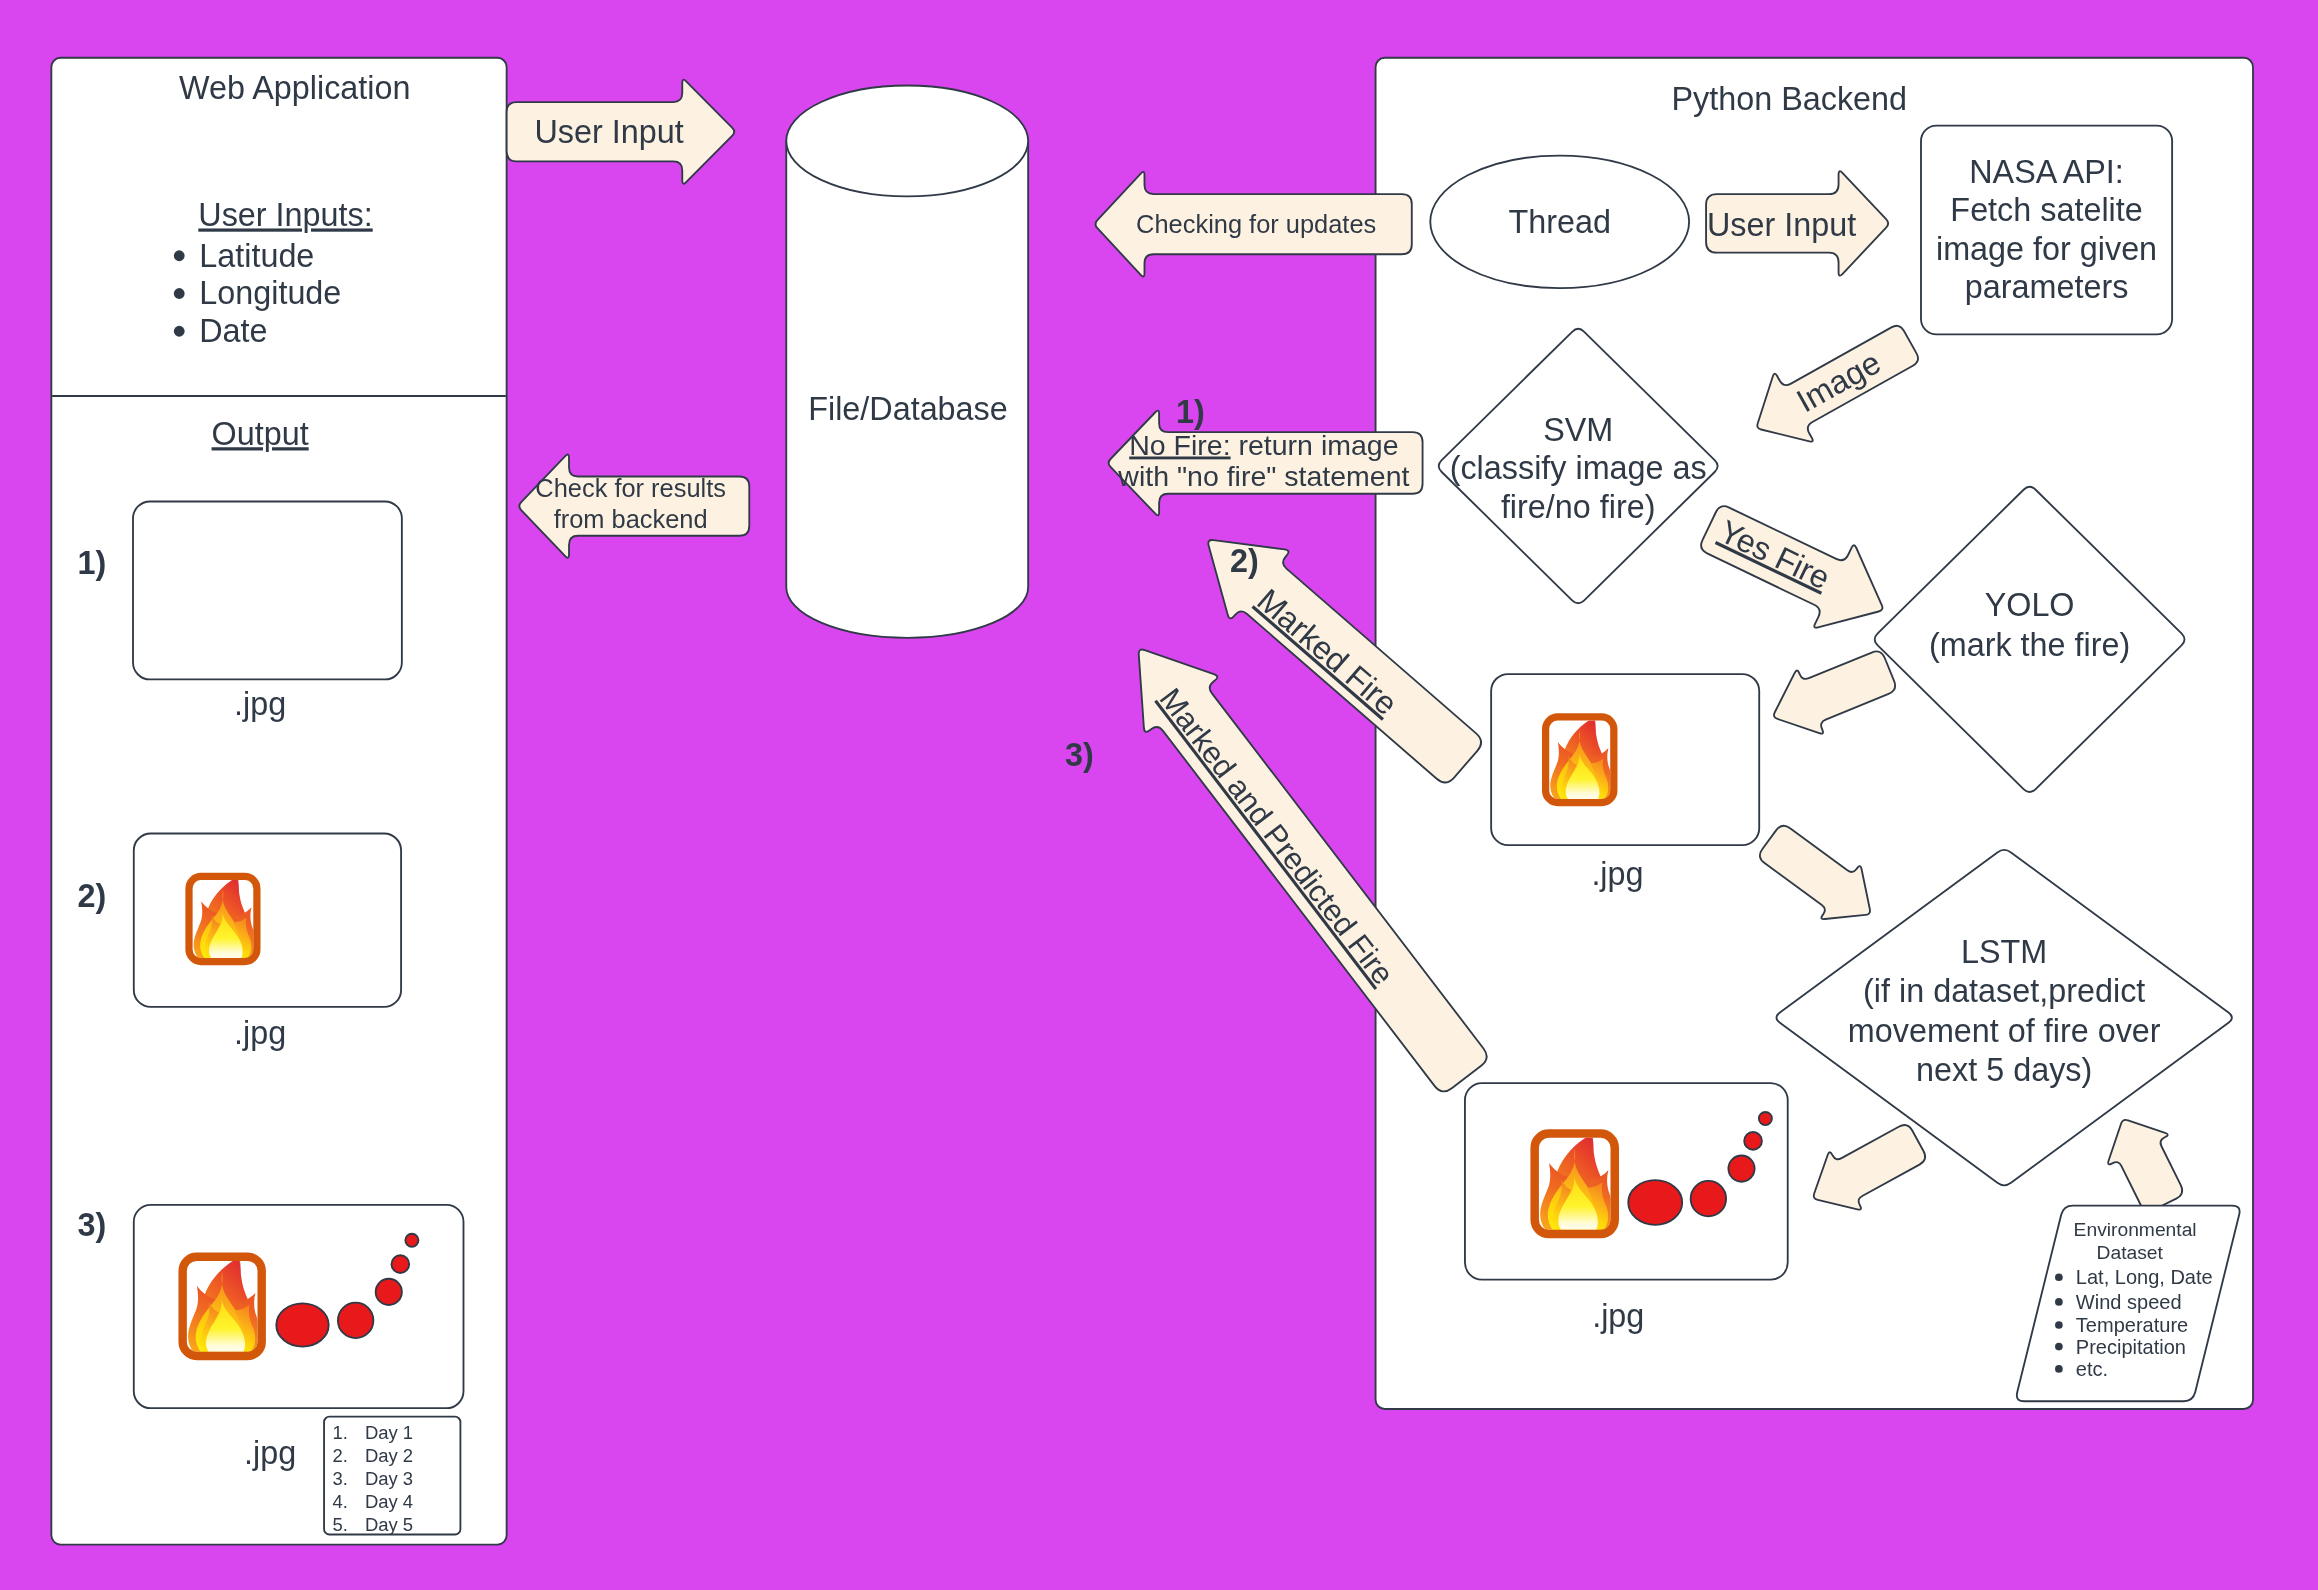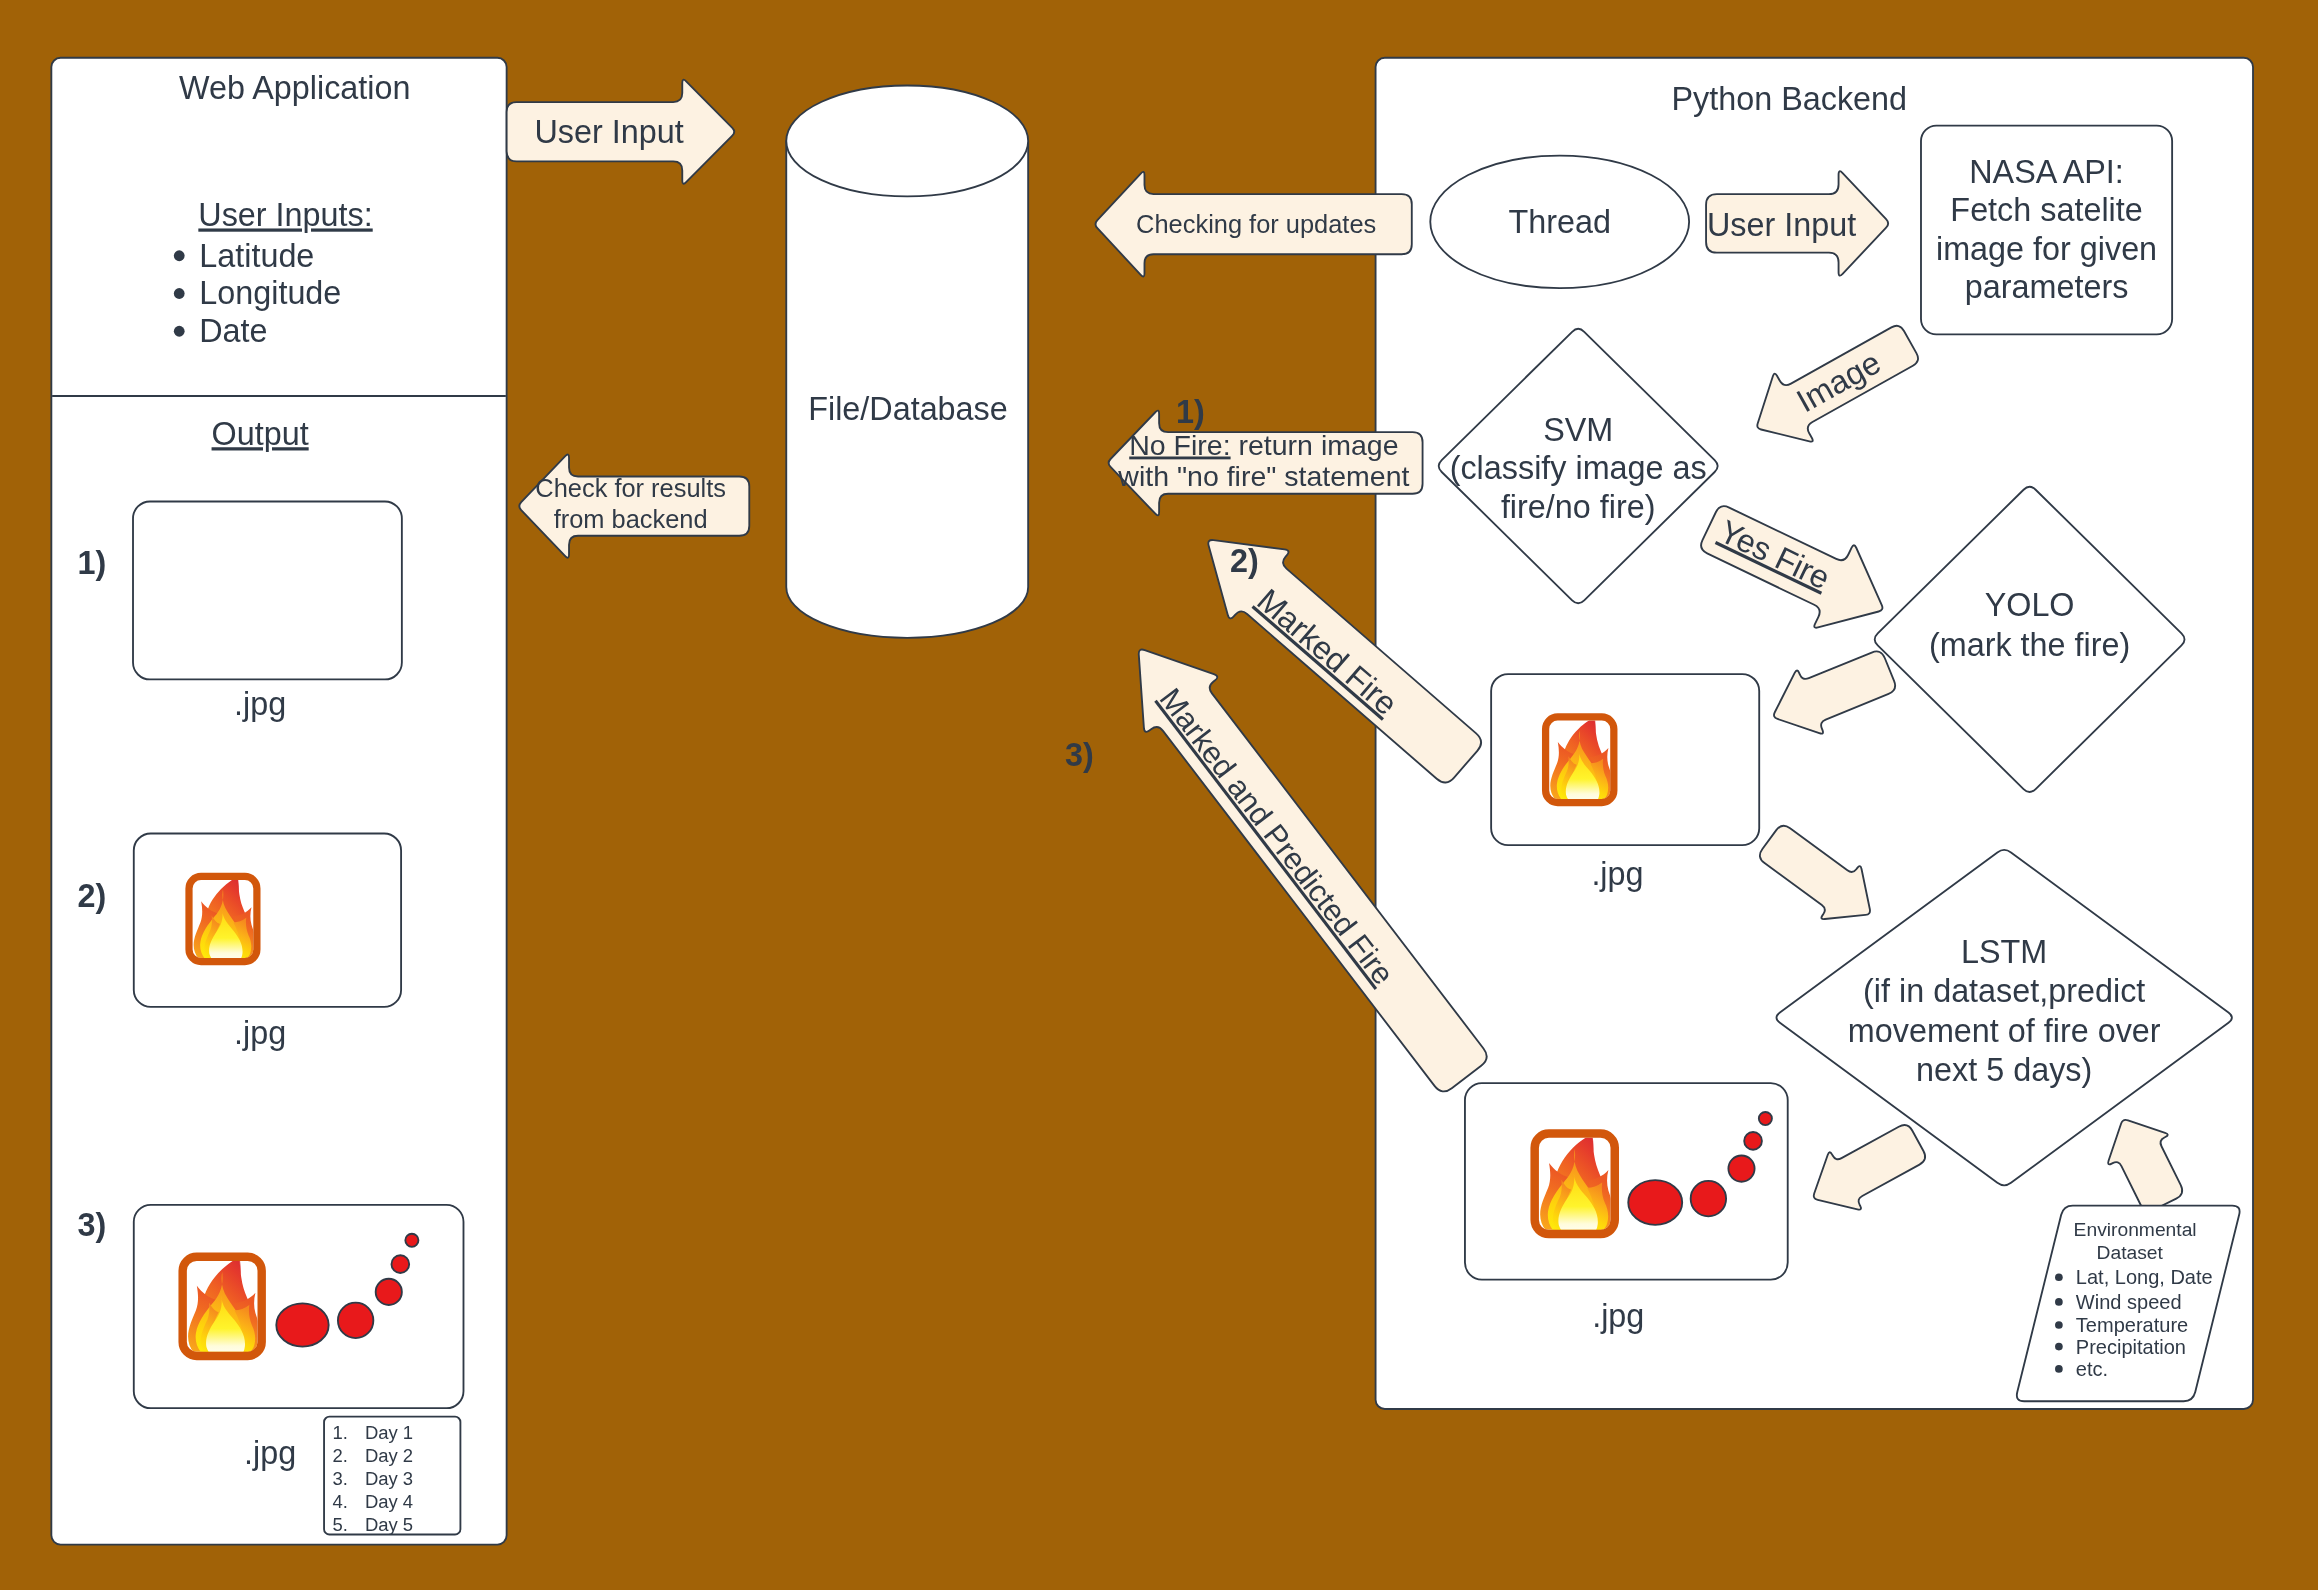--- a/index.html
+++ b/index.html
@@ -1,17 +1,17 @@
 <!DOCTYPE html>
 <html style="font-size:12.3px"><head>
 <meta charset="utf-8">
 <style>
   html,body{margin:0;padding:0;background:#ffffff;}
   body{width:2319px;height:1590px;overflow:hidden;font-family:"Liberation Sans",sans-serif;}
-  #stage{position:relative;width:2319px;height:1590px;background:#a16207;}
+  #stage{position:relative;width:2319px;height:1590px;background:#d946ef;}
   #canvas{position:absolute;left:0;top:0;}
   .shape{fill:#ffffff;stroke:#303a47;stroke-width:2.4;stroke-linejoin:round;}
   .arrow{fill:#fdf2e2;stroke:#303a47;stroke-width:2.4;stroke-linejoin:round;}
   .ln{stroke:#303a47;stroke-width:2.4;fill:none;}
   text{fill:#303a47;font-family:"Liberation Sans",sans-serif;font-size:42px;}
   .mid{text-anchor:middle;}
   .bold{font-weight:bold;}
   .u{text-decoration:underline;}
   .s42{font-size:42px;}
   .s40{font-size:40px;}

